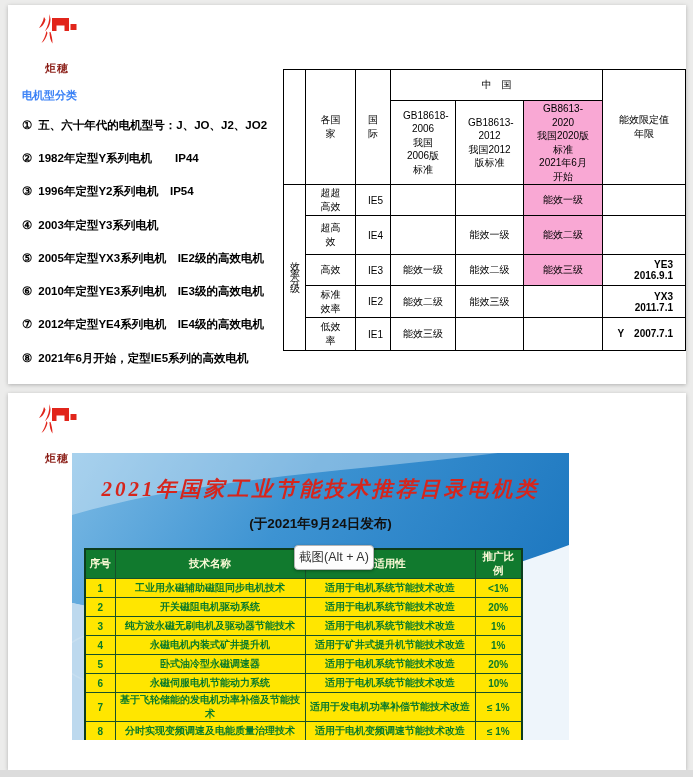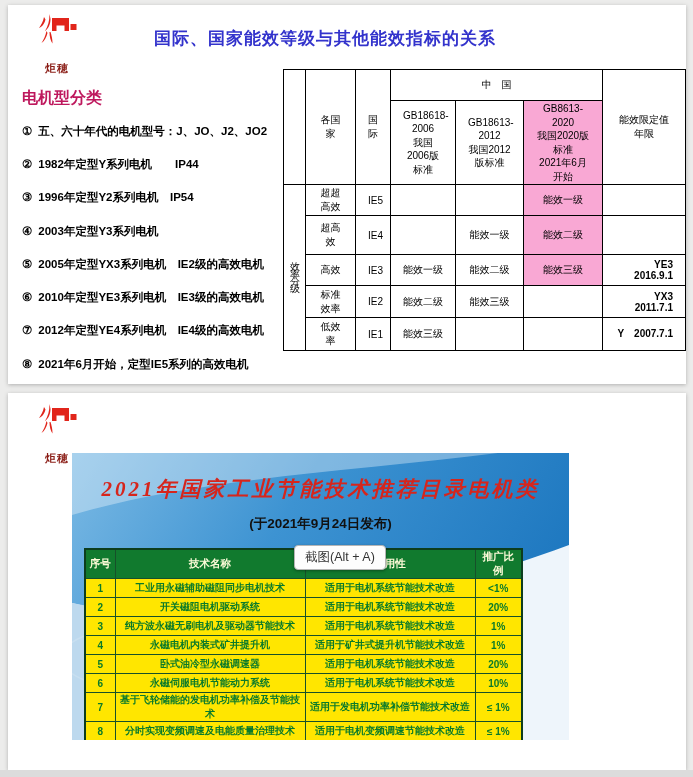--- a/index.html
+++ b/index.html
@@ -22,21 +22,21 @@
   .logo-text{color:#8a1c15;font-weight:bold;font-size:11px;letter-spacing:1px;margin-top:12px;}
 
   
   .s1-title{
     position:absolute;left:77px;top:22px;width:480px;text-align:center;
     color:#3333cc;font-size:17px;font-weight:bold;letter-spacing:1px;
   }
 
   
   .left-list{position:absolute;left:14px;top:83px;width:264px;}
-  .left-heading{font-size:16px;font-weight:bold;color:#be185d;margin:0 0 16px 0;}
+  .left-heading{font-size:11px;font-weight:bold;color:#3b82f6;margin:0 0 16px 0;}
   .item{display:flex;gap:6px;font-size:11.5px;font-weight:bold;color:#000;margin-bottom:20px;line-height:1.15;}
   .item .num{flex:0 0 auto;}
 
   
   .t1{
     position:absolute;left:275px;top:64px;width:402px;
     border-collapse:collapse;table-layout:fixed;
     font-size:10px;color:#000;
   }
   .t1 td{border:1px solid #000;text-align:center;vertical-align:middle;padding:1px 12px;overflow:hidden;}
@@ -72,21 +72,21 @@
     font-size:10px;font-weight:bold;border:2px solid #0d3d1d;
   }
   .t2 td{border:1px solid #17502a;text-align:center;vertical-align:middle;padding:0 2px;overflow:hidden;}
   .t2 .head td{background:#117a2e;color:#fdfbd8;height:24px;font-size:10.5px;}
   .t2 .row td{background:#ffe600;color:#0a7a2a;height:18px;}
 
   
   .tooltip{
     position:absolute;left:222px;top:92px;z-index:6;white-space:nowrap;
     background:#fdfdfd;border:1px solid #b5b5b5;border-radius:4px;
-    padding:3px 10px;font-size:12.5px;color:#333;
+    padding:3px 4px;font-size:12.5px;color:#333;
     box-shadow:0 1px 3px rgba(0,0,0,0.35);
   }
 
   .bottom-track{position:absolute;left:0;top:770px;width:693px;height:7px;background:#dcdcdc;}
 </style>
 </head>
 <body>
 
 <div class="slide" id="slide1">
 
@@ -100,21 +100,20 @@
           <path d="M12.5 19 C12.5 24 13.5 27.5 15.5 30.5 C15.5 26 14.5 22 13.5 19 Z"></path>
           <rect x="15" y="5" width="17" height="13"></rect>
           <rect x="33.5" y="11" width="6" height="6"></rect>
         </g>
         <rect x="19.5" y="12.5" width="8" height="5.5" fill="#ffffff"></rect>
       </svg>
     </span>
     <div class="logo-text">炬穂</div>
   </div>
 
-  <div class="s1-title">国际、国家能效等级与其他能效指标的关系</div>
 
   <div class="left-list">
     <div class="left-heading">电机型分类</div>
     <div class="item">
       <span class="num">①</span>
       <span>五、六十年代的电机型号：J、JO、J2、JO2</span>
     </div>
     <div class="item">
       <span class="num">②</span>
       <span>1982年定型Y系列电机　　IP44</span>

